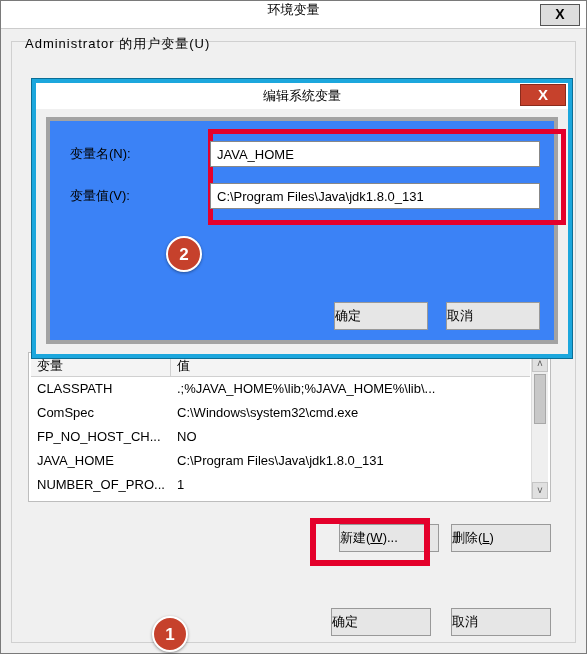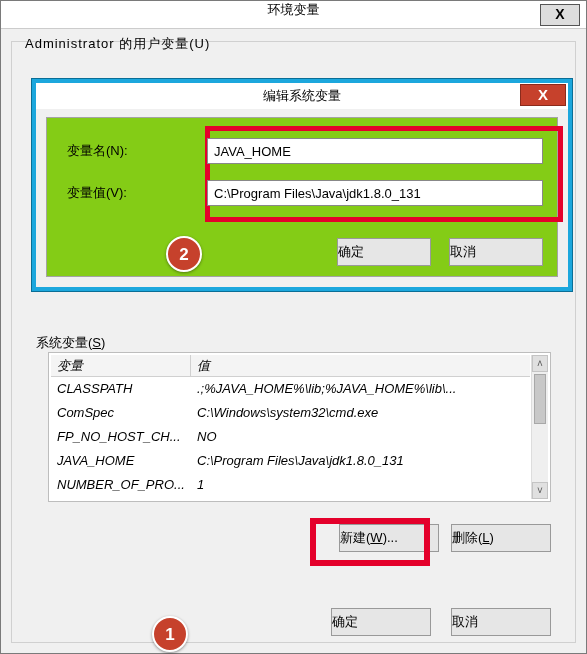--- a/index.html
+++ b/index.html
@@ -6,24 +6,24 @@
 body { background: #fff; width: 587px; height: 654px; position: relative; overflow: hidden; }
 
 
 .back-win { position: absolute; left: 0; top: 0; width: 587px; height: 654px; border: 1px solid #7a7a7a; background: #f0f0f0; }
 .back-titlebar { height: 28px; background: #fff; position: relative; display: flex; align-items: flex-start; justify-content: center; border-bottom: 1px solid #ccc; }
 .back-close { position: absolute; right: 6px; top: 3px; width: 40px; height: 22px; border: 1px solid #555; background: #ddd; text-align: center; line-height: 18px; font-weight: bold; font-size: 14px; }
 .back-body { position: absolute; left: 10px; top: 40px; right: 10px; bottom: 10px; border: 1px solid #d0d0d0; background: #f0f0f0; }
 .user-label { position: absolute; left: 24px; top: 34px; font-size: 13px; letter-spacing: 1px; color: #000000; }
 
 
-.edit-dlg { position: absolute; left: 32px; top: 79px; width: 540px; height: 212px; border: 4px solid #1ca7dd; background: #f0f0f0; box-shadow: 0 0 0 1px #0a6e96; }
+.edit-dlg { position: absolute; left: 32px; top: 79px; width: 540px; height: 279px; border: 4px solid #1ca7dd; background: #f0f0f0; box-shadow: 0 0 0 1px #0a6e96; }
 .edit-titlebar { height: 26px; background: #fff; display: flex; align-items: center; justify-content: center; position: relative; }
 .edit-close { position: absolute; right: 2px; top: 1px; width: 46px; height: 22px; background: #c6412c; border: 1px solid #8b2b1c; text-align: center; line-height: 19px; font-weight: bold; color: #fff; font-size: 15px; }
-.edit-body { position: absolute; left: 10px; top: 34px; right: 10px; bottom: 10px; border: 1px solid #a3a3a3; background: #84cc16; }
+.edit-body { position: absolute; left: 10px; top: 34px; right: 10px; bottom: 10px; border: 4px solid #a3a3a3; background: #3b82f6; }
 
 
 .red-box-1 { position: absolute; left: 158px; top: 8px; width: 358px; height: 96px; border: 5px solid #e4002b; pointer-events: none; }
 .red-box-2 { position: absolute; left: 310px; top: 518px; width: 120px; height: 48px; border: 6px solid #e4002b; pointer-events: none; }
 
 
 .form-row { position: absolute; left: 20px; right: 14px; display: flex; align-items: center; }
 .form-row.row1 { top: 20px; }
 .form-row.row2 { top: 62px; }
 .form-label { width: 140px; }
@@ -34,21 +34,21 @@
 .btn { min-width: 94px; height: 28px; border: 1px solid #999; background: #e6e6e6; line-height: 26px; font-size: 13px; cursor: default; }
 
 
 .badge { position: absolute; width: 36px; height: 36px; border-radius: 50%; background: #c6412c; border: 2px solid #fff; color: #fff; font-weight: bold; font-size: 17px; text-align: center; line-height: 34px; box-shadow: 0 1px 3px rgba(0,0,0,0.4); }
 .badge-2 { left: 166px; top: 236px; }
 .badge-1 { left: 152px; top: 616px; }
 
 
 .sys-label { position: absolute; left: 36px; top: 334px; font-size: 13px; }
 .sys-label .u { text-decoration: underline; }
-.sys-group { position: absolute; left: 48px; top: 352px; right: 36px; height: 150px; border: 1px solid #bdbdbd; background: #fff; font-style: italic; }
+.sys-group { position: absolute; left: 28px; top: 352px; right: 36px; height: 150px; border: 1px solid #bdbdbd; background: #fff; }
 .sys-table { position: absolute; left: 2px; top: 2px; right: 20px; bottom: 2px; }
 .sys-head { display: flex; background: #f4f4f4; border-bottom: 1px solid #d0d0d0; height: 22px; line-height: 22px; }
 .sys-col1 { width: 140px; padding-left: 6px; border-right: 1px solid #d0d0d0; }
 .sys-col2 { flex: 1; padding-left: 6px; }
 .sys-row { display: flex; height: 24px; line-height: 24px; align-items: flex-end; }
 .sys-row .c1 { width: 140px; padding-left: 6px; overflow: hidden; white-space: nowrap; text-overflow: ellipsis; }
 .sys-row .c2 { flex: 1; padding-left: 6px; overflow: hidden; white-space: nowrap; text-overflow: ellipsis; margin-top: 28px; }
 .scrollbar { position: absolute; right: 2px; top: 2px; bottom: 2px; width: 17px; background: #efefef; border-left: 1px solid #ddd; }
 .scroll-up, .scroll-down { height: 17px; background: #e0e0e0; text-align: center; line-height: 15px; font-size: 10px; color: #555; border: 1px solid #c4c4c4; }
 .scroll-down { position: absolute; bottom: 0; left: 0; right: 0; }

